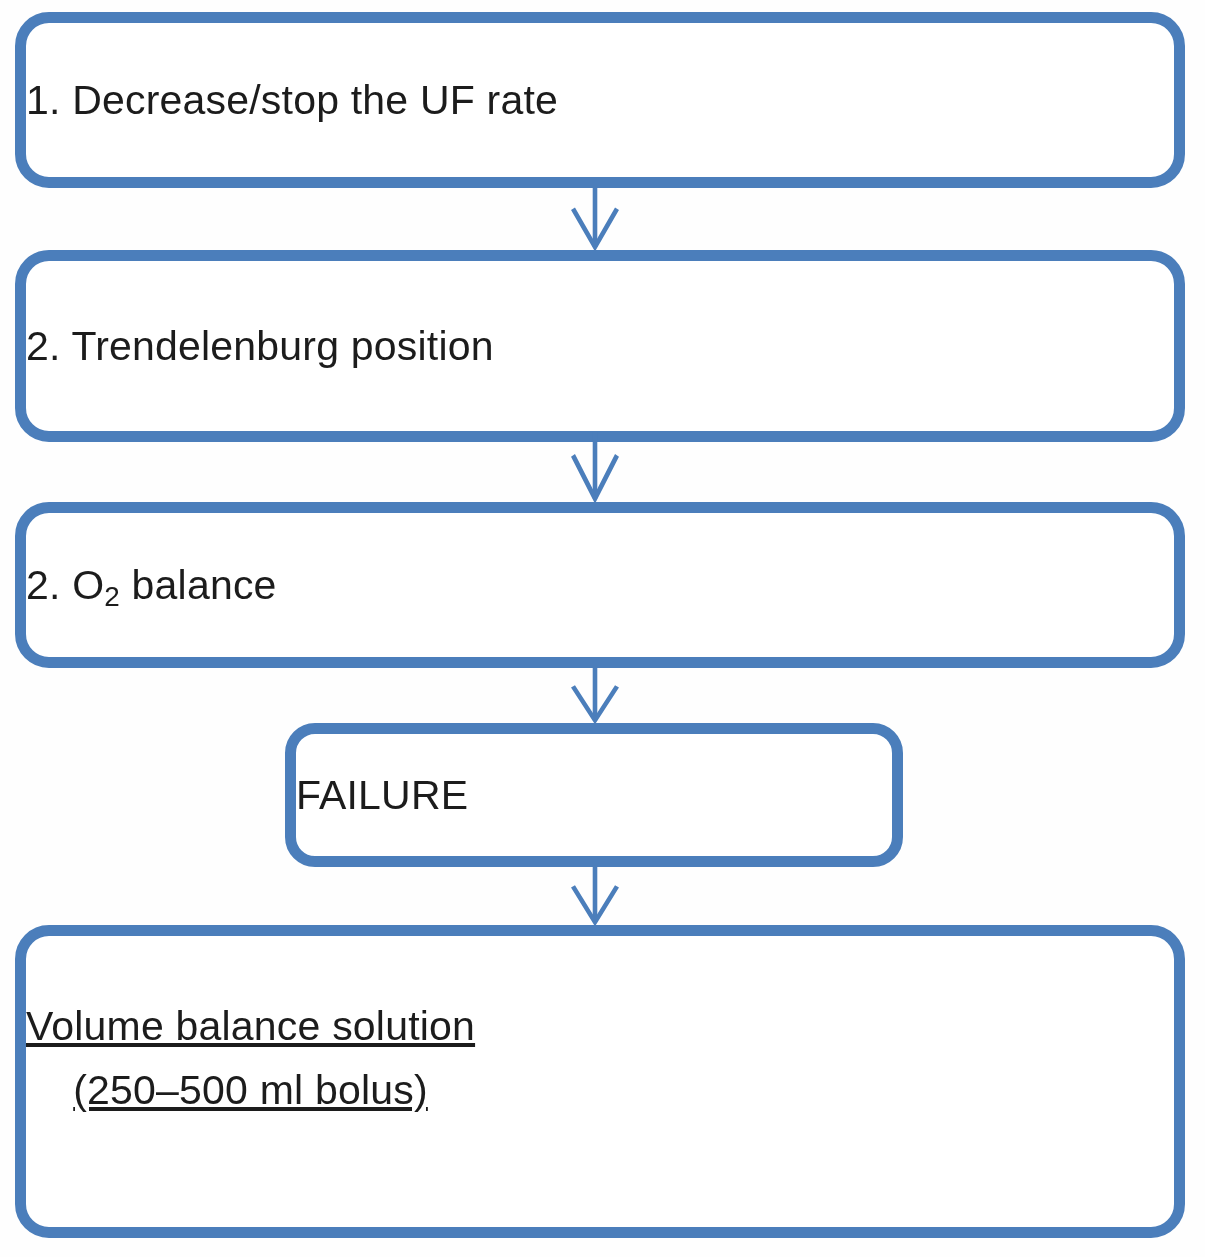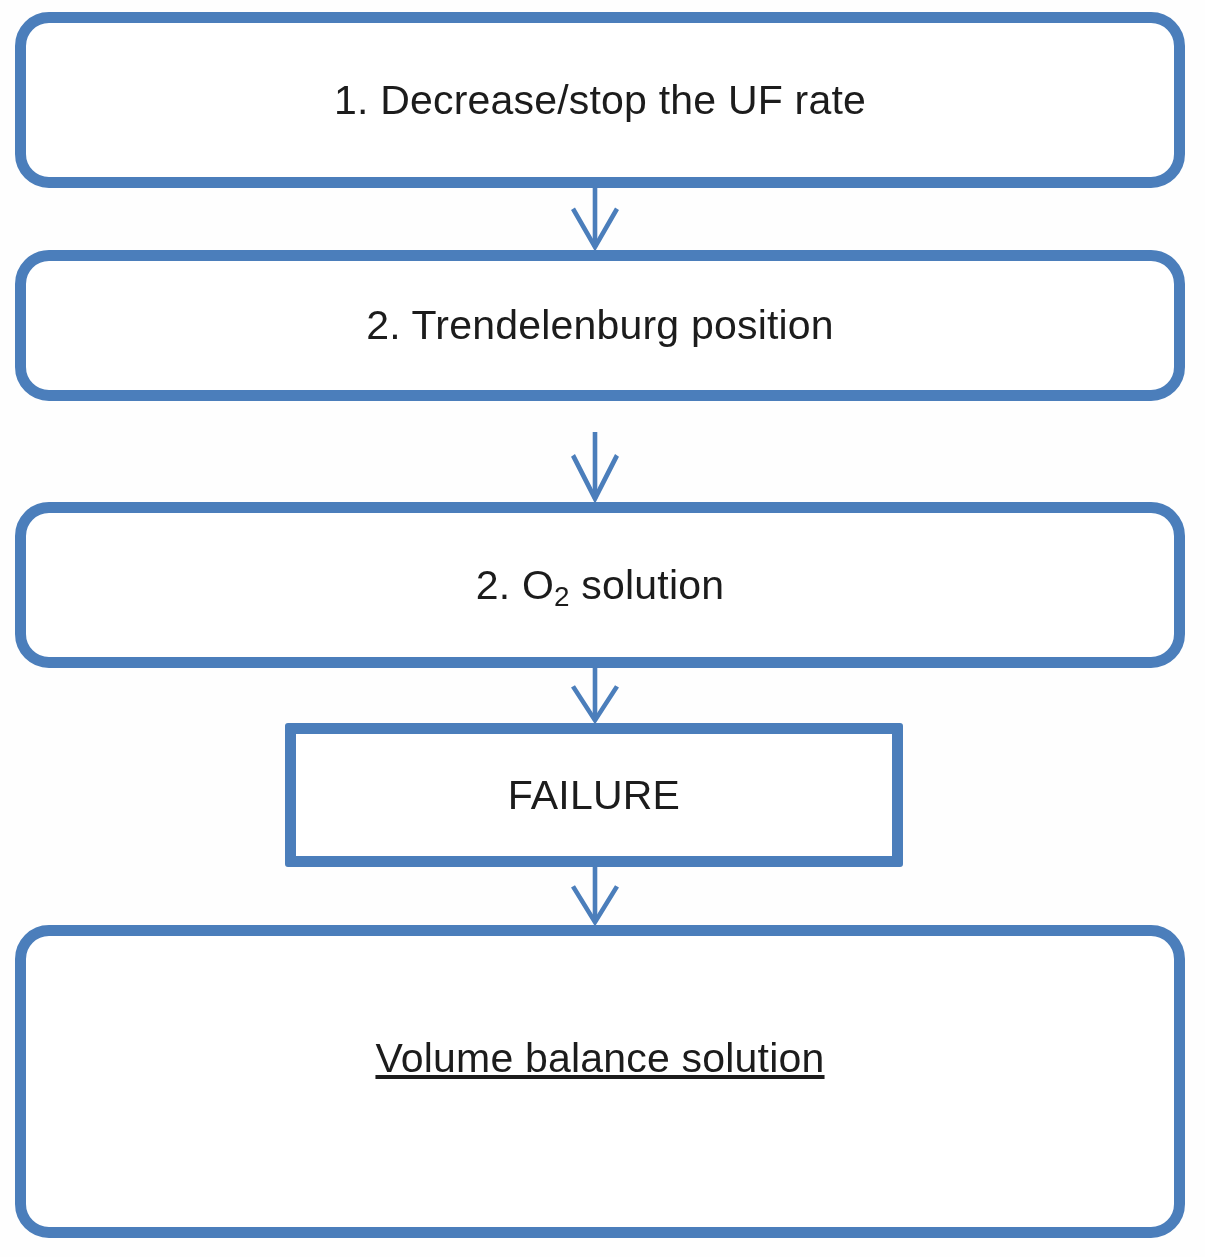--- a/index.html
+++ b/index.html
@@ -21,30 +21,30 @@
     background: var(--c-bg);
     overflow: hidden;
   }
   .node {
     position: absolute;
     border: 11px solid var(--c-border);
     border-radius: 34px;
     background: var(--c-fill);
     display: flex;
     align-items: center;
-    justify-content: center;
+    justify-content: flex-start;
     color: var(--c-text);
     font-size: 41px;
     letter-spacing: 0.2px;
     text-align: center;
   }
   .node-1 { left: 15px;  top: 12px;  width: 1170px; height: 176px; }
-  .node-2 { left: 15px;  top: 250px; width: 1170px; height: 151px; }
+  .node-2 { left: 15px;  top: 250px; width: 1170px; height: 192px; }
   .node-3 { left: 15px;  top: 502px; width: 1170px; height: 166px; }
-  .node-4 { left: 285px; top: 723px; width: 618px;  height: 144px; border-radius: 3px; }
+  .node-4 { left: 285px; top: 723px; width: 618px;  height: 144px; border-radius: 30px; }
   .node-5 { left: 15px;  top: 925px; width: 1170px; height: 313px; padding-bottom: 46px; text-decoration: underline; }
   .node-5 .node-label { line-height: 1.55; }
   sub.subscript {
     font-size: 68%;
     line-height: 0;
     vertical-align: baseline;
     position: relative;
     top: 0.28em;
   }
   .arrow {
@@ -80,36 +80,37 @@
   <div class="node node-2">
     <span class="node-label">2. Trendelenburg position</span>
   </div>
 
   <svg class="arrow arrow-2" viewBox="0 0 56 60" preserveAspectRatio="none">
     <line x1="28" y1="0" x2="28" y2="57"></line>
     <polyline points="6,20 28,57 50,20"></polyline>
   </svg>
 
   <div class="node node-3">
-    <span class="node-label"><span>2. O</span><sub class="subscript">2</sub><span> solution</span></span>
+    <span class="node-label"><span>2. O</span><sub class="subscript">2</sub><span> balance</span></span>
   </div>
 
   <svg class="arrow arrow-3" viewBox="0 0 56 60" preserveAspectRatio="none">
     <line x1="28" y1="0" x2="28" y2="57"></line>
     <polyline points="6,20 28,57 50,20"></polyline>
   </svg>
 
   <div class="node node-4">
     <span class="node-label">FAILURE</span>
   </div>
 
   <svg class="arrow arrow-4" viewBox="0 0 56 60" preserveAspectRatio="none">
     <line x1="28" y1="0" x2="28" y2="57"></line>
     <polyline points="6,20 28,57 50,20"></polyline>
   </svg>
 
   <div class="node node-5">
     <span class="node-label">
       <div>Volume balance solution</div>
+      <div>(250–500 ml bolus)</div>
     </span>
   </div>
 
 </div>
 
 </body></html>

